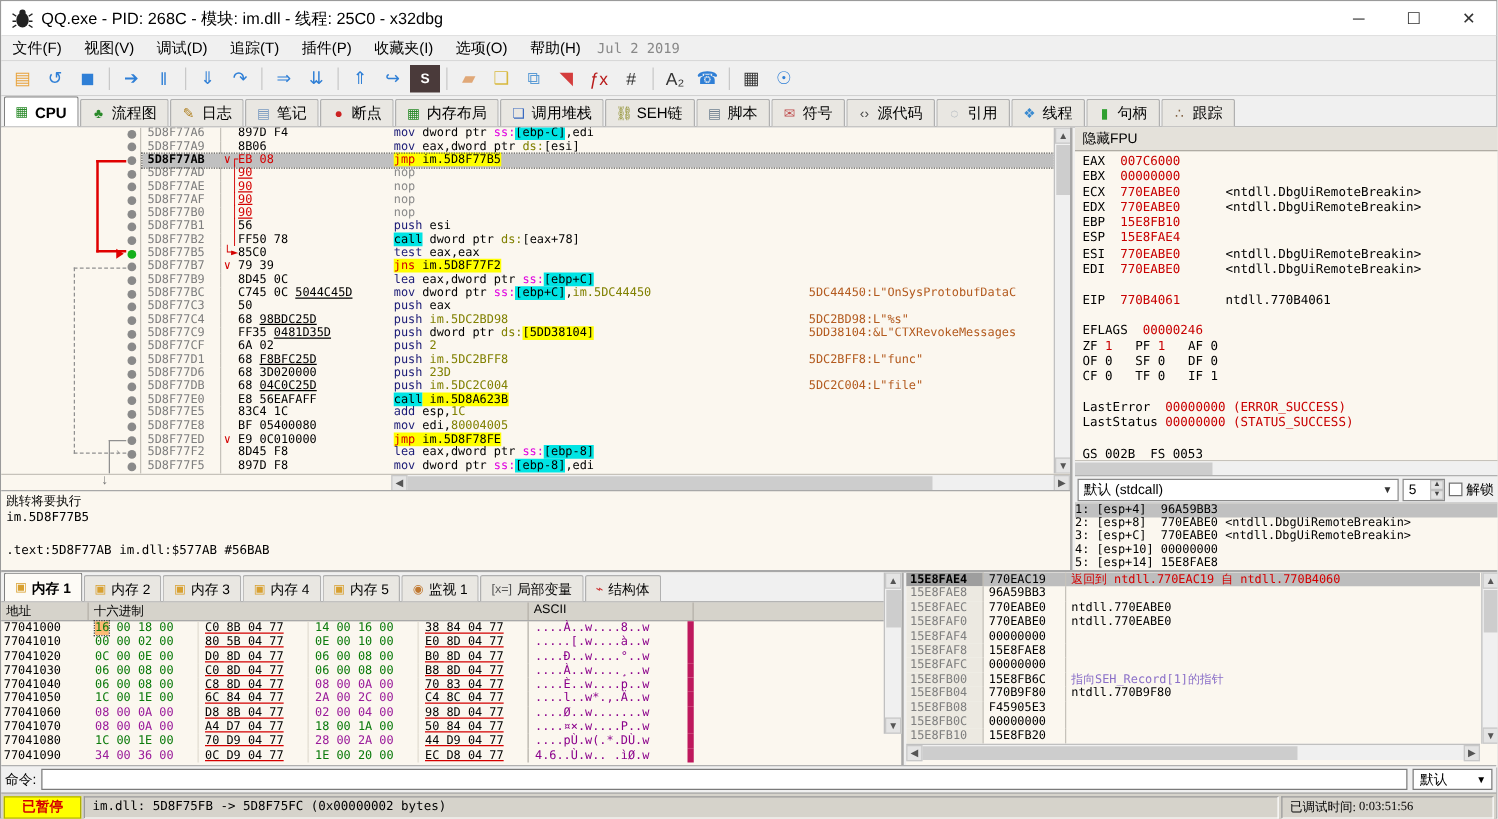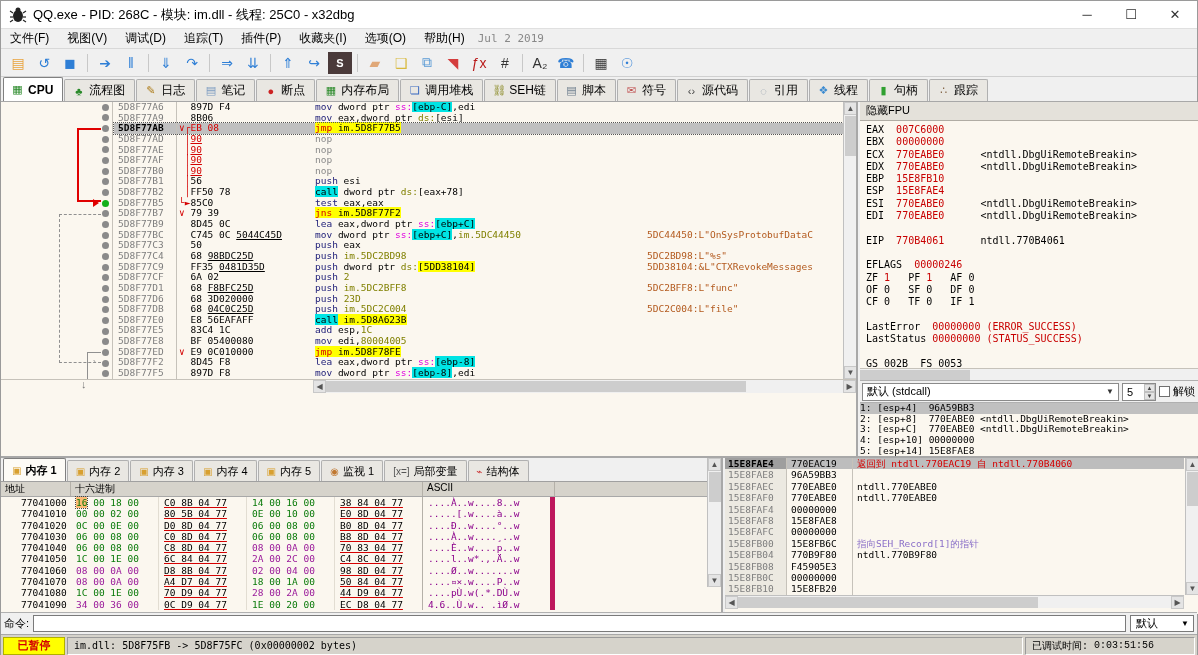--- a/index.html
+++ b/index.html
@@ -105,21 +105,21 @@
   .arg-row.sel { background:#c0c0c0; }
 
   
   #bottom { position:absolute; left:0; top:455px; width:100%; height:156px; border-top:2px solid #a8a8a8; }
   #mem-pane { position:absolute; left:0; top:0; width:722px; height:156px; background:#fbf7ef; border-right:2px solid #a8a8a8; }
   #btabbar { height:24px; background:#f0f0f0; display:flex; align-items:flex-end; padding-left:2px; border-bottom:1px solid #a0a0a0; }
   #mem-header { height:15px; background:#d6d3cb; border-bottom:1px solid #a8a8a8; display:flex; font-size:10px; }
   #mem-header div { border-right:1px solid #b4b0a8; padding-left:4px; }
   #mem-rows { position:relative; height:114px; font-family:"DejaVu Sans Mono",monospace; font-size:9.5px; line-height:11.3px; white-space:pre; }
   .mrow { display:flex; height:11.3px; }
-  .m-addr { width:70px; flex:0 0 auto; padding-left:20px; }
+  .m-addr { width:70px; flex:0 0 auto; padding-left:2px; }
   .m-grp { width:88px; flex:0 0 auto; border-right:1px solid #e2ddd2; padding-left:5px; }
   .m-grp.last { border-right:1px solid #b4b0a8; }
   .m-ascii { width:132px; flex:0 0 auto; padding-left:5px; color:#8b008b; border-right:5px solid #be185d; }
   .hex-g { color:#0a7a0a; }
   .hex-p { color:#9a1a9a; }
   .hex-ptr { color:#000; text-decoration:underline; text-decoration-color:#d40000; }
   .selbyte { background:#fdba74; outline:1px dotted #444; }
   #mem-vscroll { position:absolute; right:0; top:0; width:14px; height:129px; background:#f0f0f0; border-left:1px solid #c0c0c0; }
   #mem-vthumb { position:absolute; top:14px; left:1px; width:12px; height:30px; background:#cdcdcd; }
 
@@ -151,21 +151,21 @@
 
   
   #statusbar { position:absolute; left:0; top:633px; width:100%; height:22px; background:#d6d3cb;
     display:flex; align-items:center; border-top:1px solid #a8a8a8; font-size:11px; }
   #status-state { background:#ffff00; color:#d40000; font-weight:bold; width:62px; height:18px;
     display:flex; align-items:center; justify-content:center; margin:0 2px; border:1px solid #b0b000; }
   #status-msg { flex:1 1 auto; height:18px; display:flex; align-items:center; padding-left:6px;
     border:1px solid; border-color:#9a9a9a #fff #fff #9a9a9a; background:#d6d3cb;
     font-family:"DejaVu Sans Mono",monospace; font-size:10px; }
   #status-time { width:170px; height:18px; display:flex; align-items:center; padding-left:6px; margin:0 2px;
-    border:1px solid; border-color:#9a9a9a #fff #fff #9a9a9a; font-family:Liberation Mono, monospace; font-size:10px; }
+    border:1px solid; border-color:#9a9a9a #fff #fff #9a9a9a; font-family:Liberation Serif, serif; font-size:10px; }
 </style>
 </head>
 <body>
 
 <div id="win">
 
   <div id="titlebar">
     <svg id="appicon" viewBox="0 0 18 18">
       <ellipse cx="9" cy="10" rx="5" ry="6" fill="#222"></ellipse>
       <circle cx="9" cy="4" r="2.5" fill="#222"></circle>
@@ -364,20 +364,24 @@
         </div>
       </div>
       <div id="dis-hstrip">
         <div id="offscreen-arrow">↓</div>
         <div id="dis-hscroll">
           <div class="scroll-arrow">◀</div>
           <div class="hthumb" style="width:420px"></div>
           <div class="scroll-arrow" style="margin-left:auto">▶</div>
         </div>
       </div>
+      <div id="infobox">跳转将要执行
+im.5D8F77B5
+
+.text:5D8F77AB im.dll:$577AB #56BAB</div>
     </div>
 
     <div id="regs-pane">
       <div id="fpu-strip">
         <span>隐藏FPU</span>
       </div>
       <div id="reg-list"><span class="rname">EAX  </span><span class="rval">007C6000</span>
 <span class="rname">EBX  </span><span class="rval">00000000</span>
 <span class="rname">ECX  </span><span class="rval">770EABE0</span>      <span class="rext">&lt;ntdll.DbgUiRemoteBreakin&gt;</span>
 <span class="rname">EDX  </span><span class="rval">770EABE0</span>      <span class="rext">&lt;ntdll.DbgUiRemoteBreakin&gt;</span>

